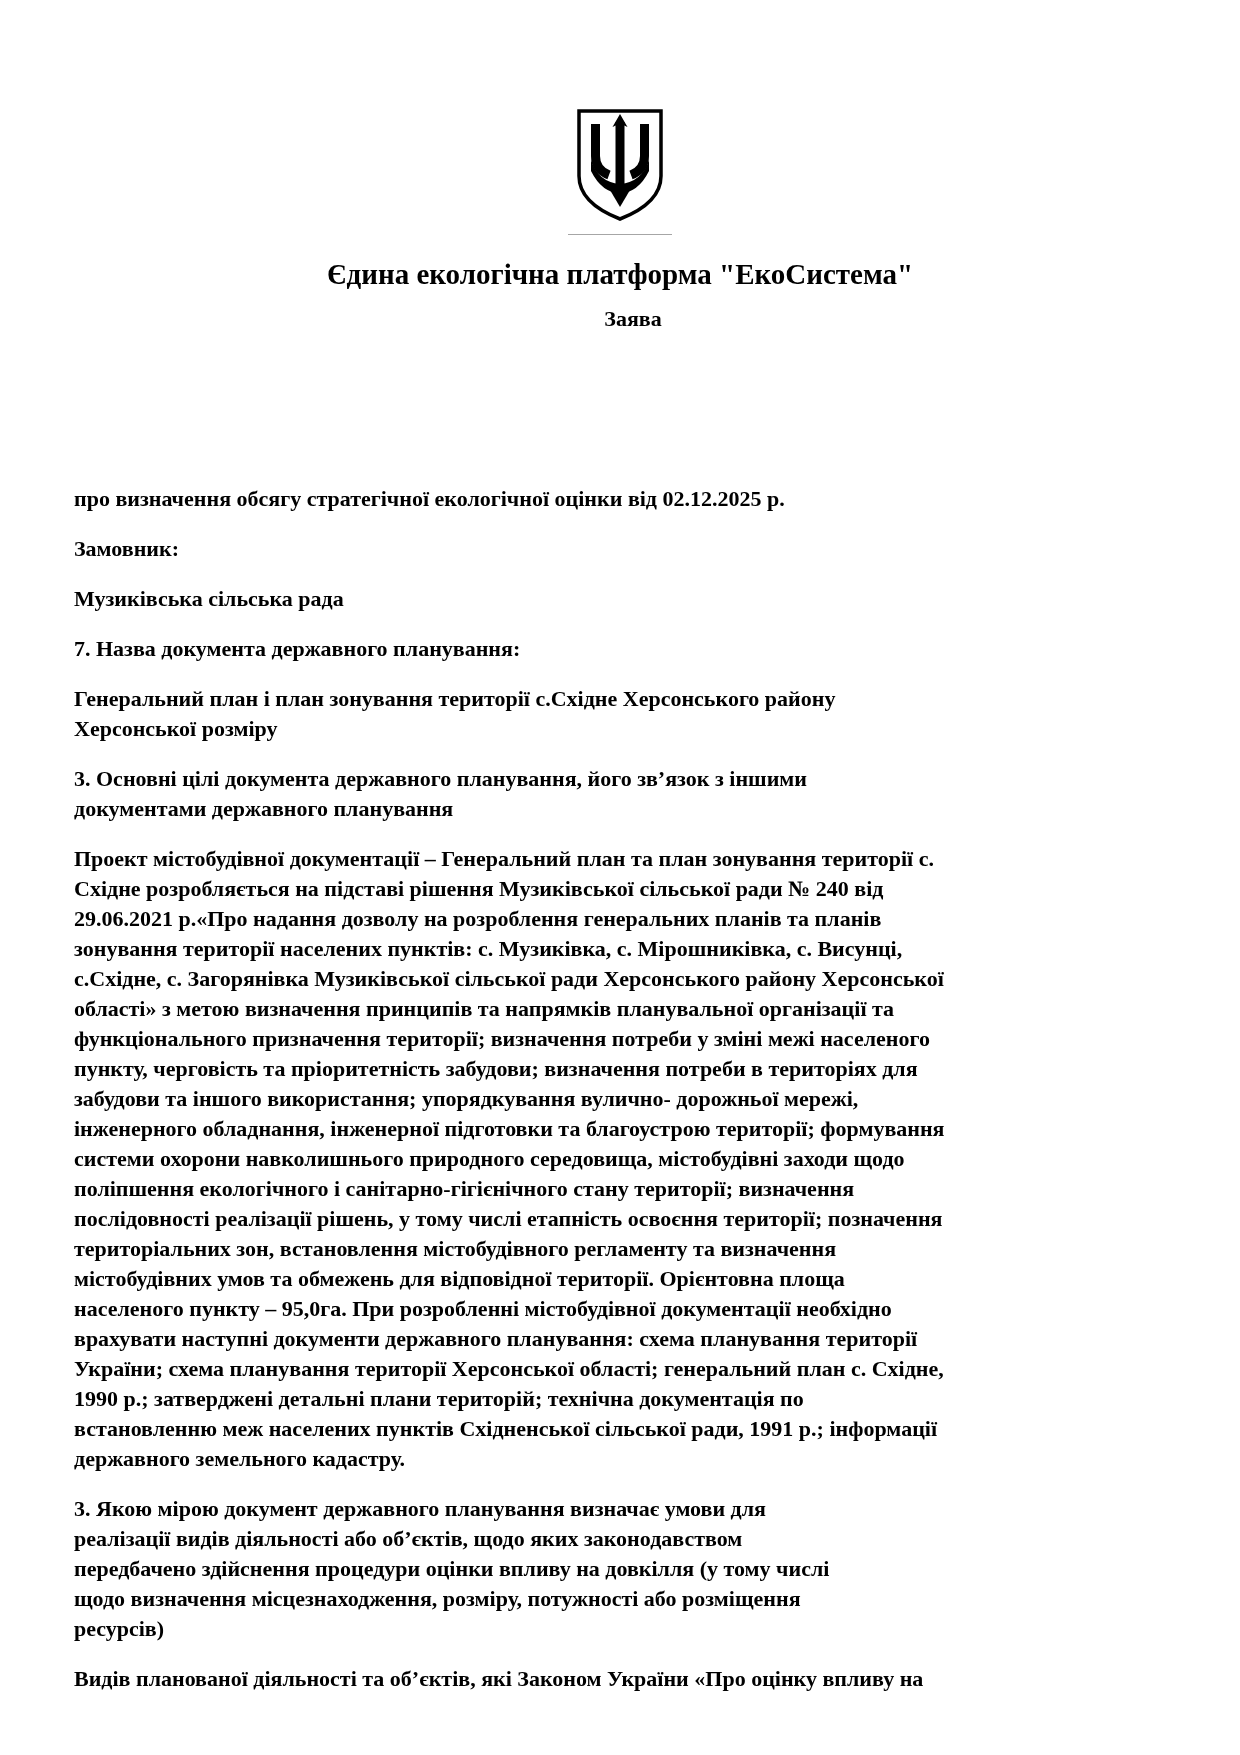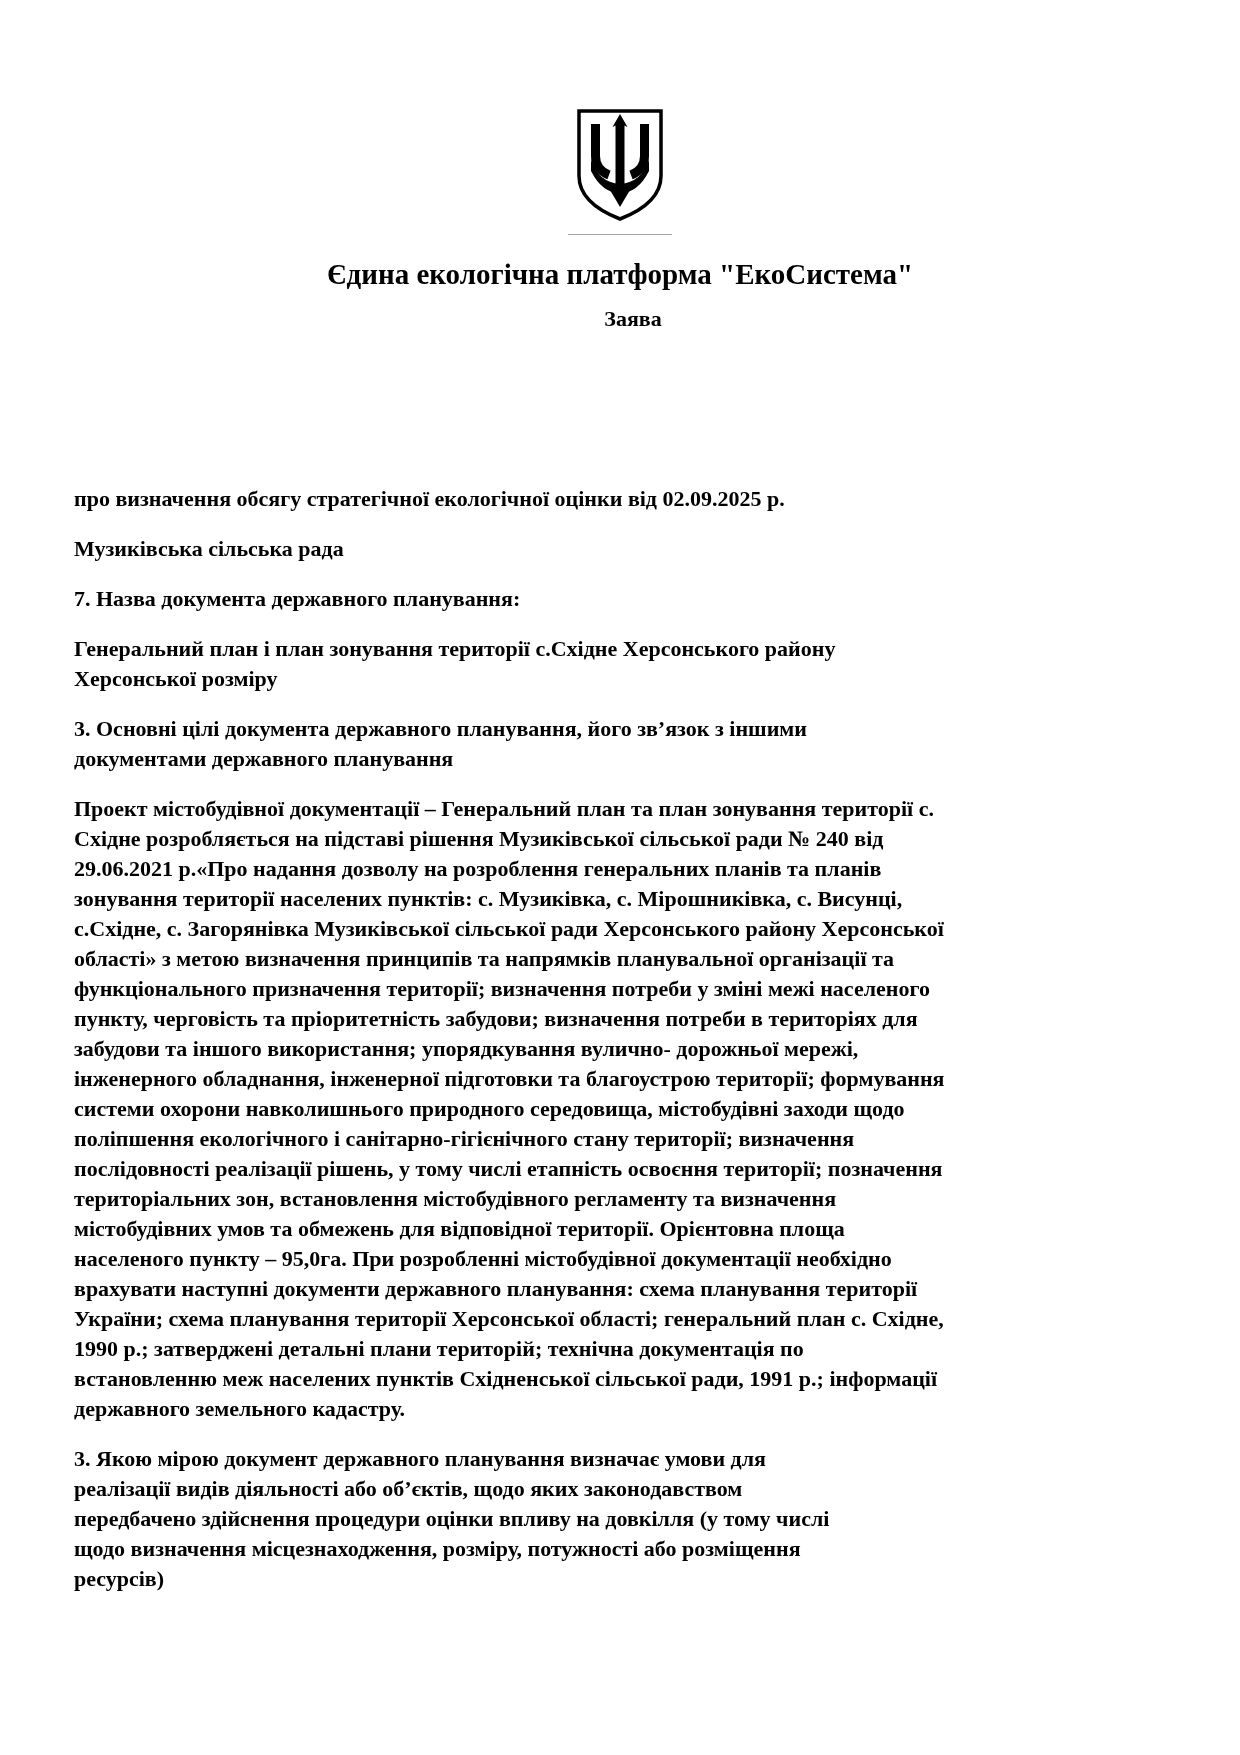--- a/index.html
+++ b/index.html
@@ -81,21 +81,22 @@
       <path d="M34,82 H54 L44,99 Z" fill="#000000"></path>
     </svg>
     <div class="emblem-line"></div>
   </div>
 
   <h1 class="title">Єдина екологічна платформа "ЕкоСистема"</h1>
 
   <h2 class="subtitle">Заява</h2>
 
   <div class="doc-body">
-    <p class="b">про визначення обсягу стратегічної екологічної оцінки від 02.09.2025 р.</p>
+    <p class="b">про визначення обсягу стратегічної екологічної оцінки від 02.12.2025 р.</p>
+    <p class="b">Замовник:</p>
     <p>Музиківська сільська рада</p>
     <p class="b">7. Назва документа державного планування:</p>
     <p>Генеральний план і план зонування території с.Східне Херсонського району
 Херсонської розміру</p>
     <p class="b">3. Основні цілі документа державного планування, його зв’язок з іншими
 документами державного планування</p>
     <p>Проект містобудівної документації – Генеральний план та план зонування території с.
 Східне розробляється на підставі рішення Музиківської сільської ради № 240 від
 29.06.2021 р.«Про надання дозволу на розроблення генеральних планів та планів
 зонування території населених пунктів: с. Музиківка, с. Мірошниківка, с. Висунці,
@@ -114,15 +115,16 @@
 врахувати наступні документи державного планування: схема планування території
 України; схема планування території Херсонської області; генеральний план с. Східне,
 1990 р.; затверджені детальні плани територій; технічна документація по
 встановленню меж населених пунктів Східненської сільської ради, 1991 р.; інформації
 державного земельного кадастру.</p>
     <p class="b">3. Якою мірою документ державного планування визначає умови для
 реалізації видів діяльності або об’єктів, щодо яких законодавством
 передбачено здійснення процедури оцінки впливу на довкілля (у тому числі
 щодо визначення місцезнаходження, розміру, потужності або розміщення
 ресурсів)</p>
+    <p>Видів планованої діяльності та об’єктів, які Законом України «Про оцінку впливу на</p>
   </div>
 
 </div>
 
 </body></html>

